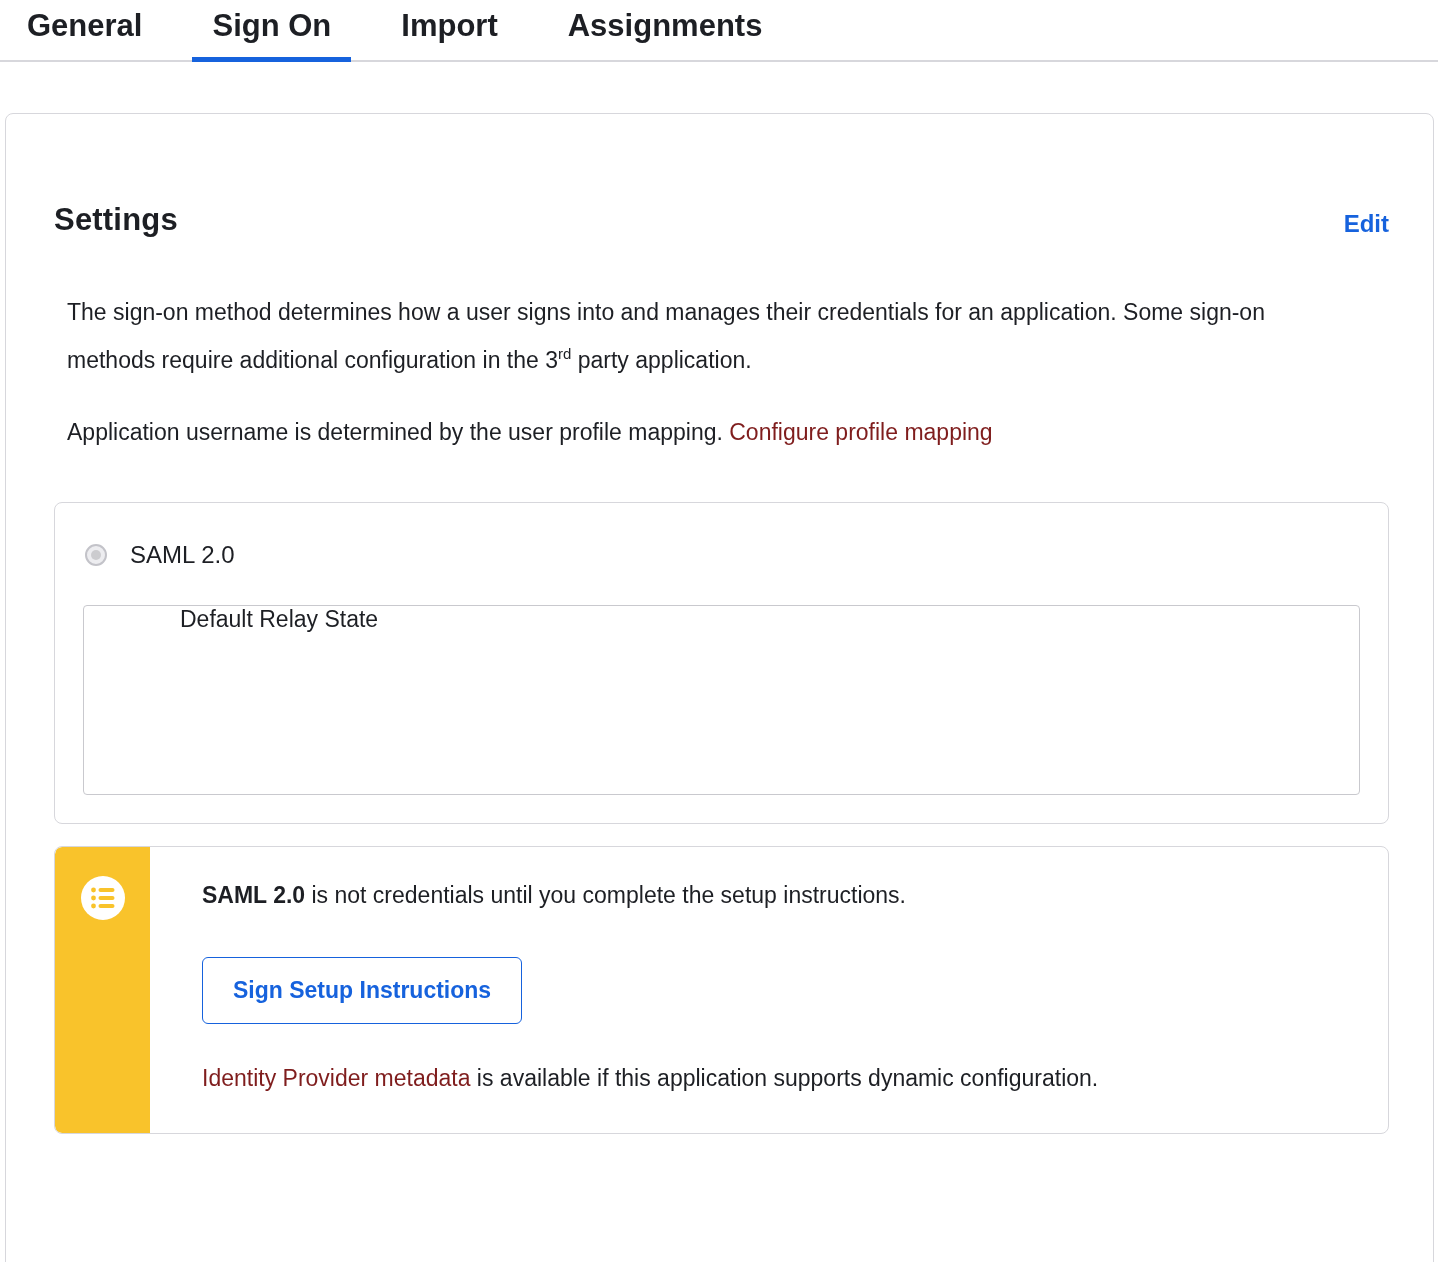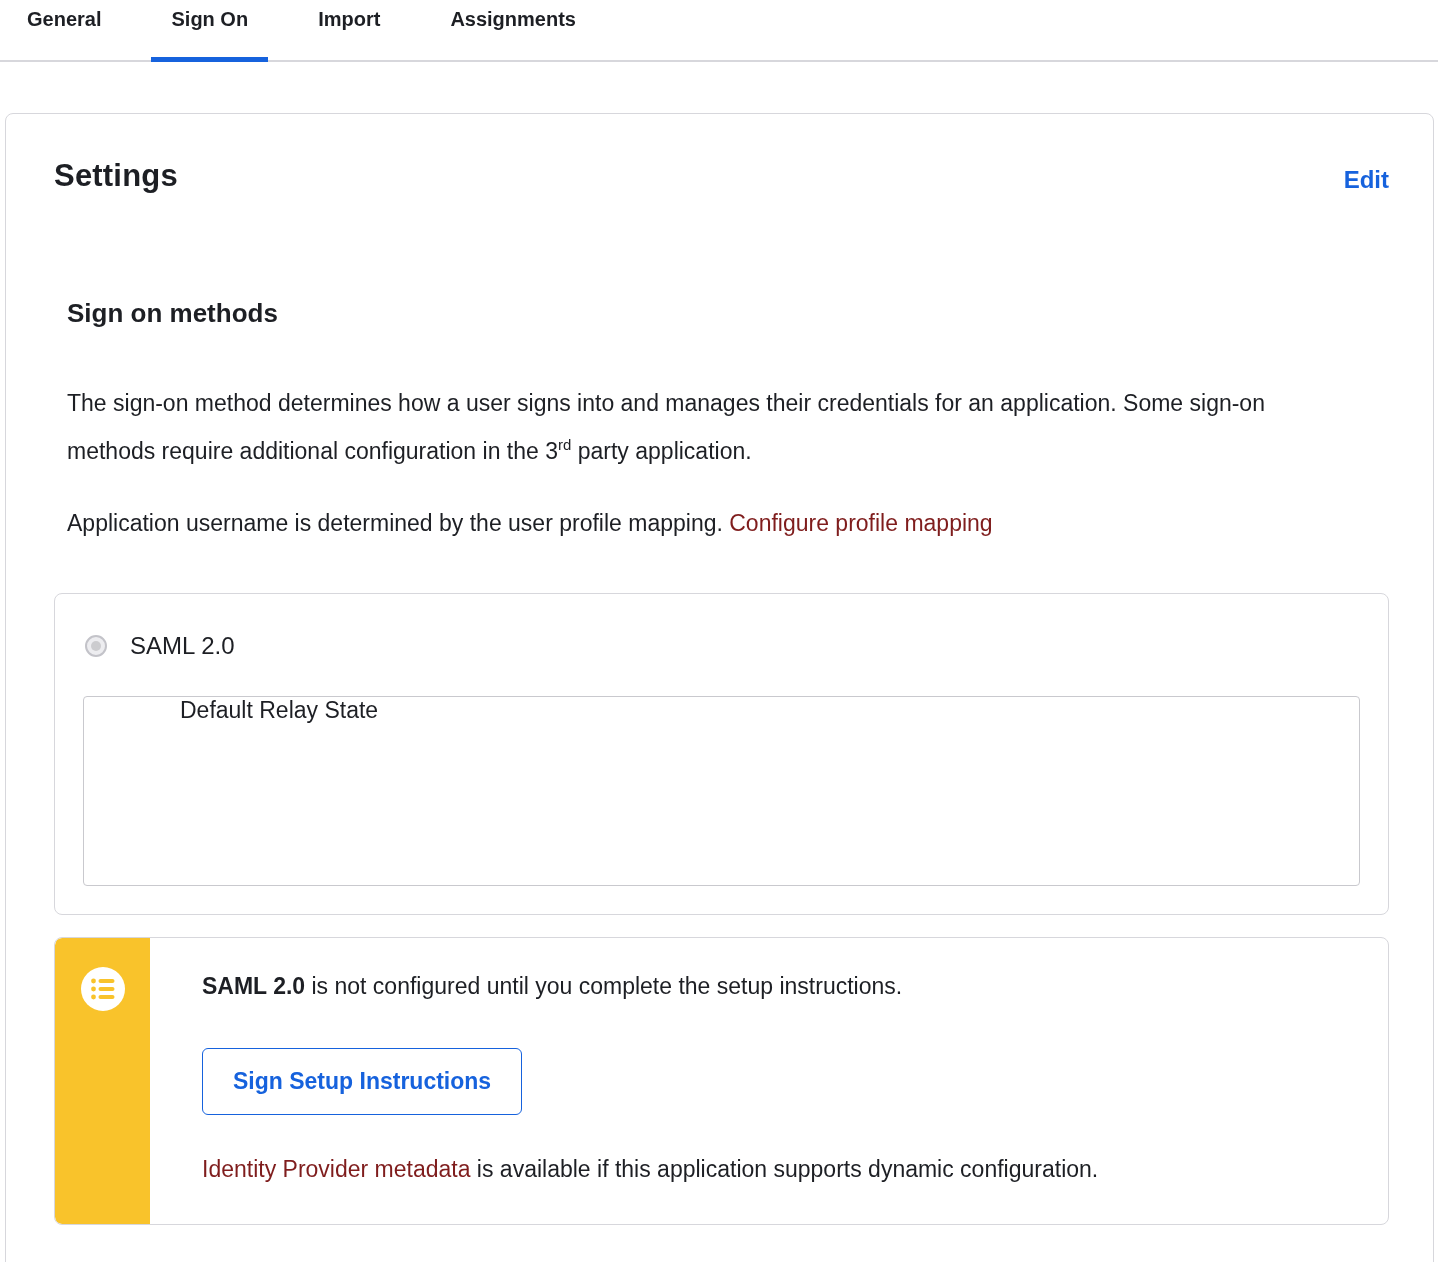--- a/index.html
+++ b/index.html
@@ -16,21 +16,21 @@
     display: flex;
     align-items: stretch;
     gap: 30px;
     padding-left: 7px;
     border-bottom: 2px solid #d7d7dc;
     height: 62px;
   }
   .tab {
     position: relative;
     padding: 8px 20px 0 20px;
-    font-size: 20px;
+    font-size: 31px;
     font-weight: 700;
     color: #1d1f24;
     cursor: pointer;
     white-space: nowrap;
   }
   .tab.active::after {
     content: "";
     position: absolute;
     left: 0; right: 0; bottom: -2px;
     height: 5px;
@@ -45,20 +45,21 @@
     border: 1px solid #d7d7dc;
     border-radius: 8px;
     background: #ffffff;
     padding: 44px 44px 0 48px;
   }
 
   .card-header {
     display: flex;
     justify-content: space-between;
     align-items: flex-start;
+    margin-top: 44px;
   }
   .card-title {
     font-size: 31px;
     font-weight: 700;
     letter-spacing: 0.2px;
   }
   .edit-link {
     font-size: 24px;
     font-weight: 700;
     color: #1662dd;
@@ -184,21 +185,20 @@
 </nav>
 
 <section class="card">
 
   <div class="card-header">
     <h1 class="card-title">Settings</h1>
     <a class="edit-link">Edit</a>
   </div>
 
   <div class="section">
-    <h2 class="section-heading">Sign on methods</h2>
 
     <p class="body-text"><span>The sign-on method determines how a user signs into and manages their credentials for an application. Some sign-on methods require additional configuration in the 3</span><sup>rd</sup><span> party application.</span></p>
 
     <p class="body-text second"><span>Application username is determined by the user profile mapping. </span><a class="inline-link">Configure profile mapping</a></p>
   </div>
 
   <div class="saml-box">
     <div class="radio-row">
       <span class="radio">
           <span class="radio-inner"></span>
@@ -216,21 +216,21 @@
         <circle cx="22" cy="22" r="22" fill="#ffffff"></circle>
         <circle cx="12.5" cy="14" r="2.4" fill="#f9c32b"></circle>
         <rect x="17.5" y="12" width="16" height="4" rx="2" fill="#f9c32b"></rect>
         <circle cx="12.5" cy="22" r="2.4" fill="#f9c32b"></circle>
         <rect x="17.5" y="20" width="16" height="4" rx="2" fill="#f9c32b"></rect>
         <circle cx="12.5" cy="30" r="2.4" fill="#f9c32b"></circle>
         <rect x="17.5" y="28" width="16" height="4" rx="2" fill="#f9c32b"></rect>
       </svg>
     </div>
     <div class="callout-content">
-      <p class="callout-message"><span class="bold">SAML 2.0</span><span> is not configured until you complete the setup instructions.</span></p>
+      <p class="callout-message"><span class="bold">SAML 2.0</span><span> is not credentials until you complete the setup instructions.</span></p>
 
       <button class="setup-btn">Sign Setup Instructions</button>
 
       <p class="metadata-line"><a class="inline-link">Identity Provider metadata</a><span> is available if this application supports dynamic configuration.</span></p>
     </div>
   </div>
 
 </section>
 
 </body></html>

